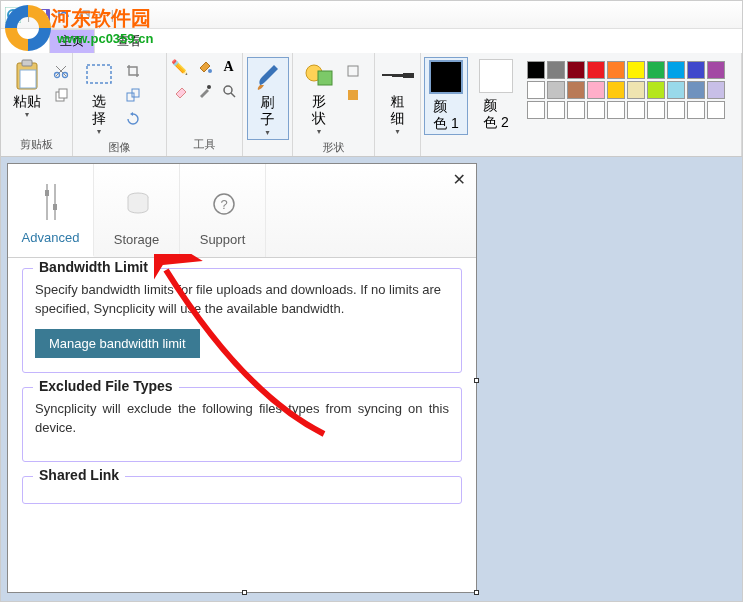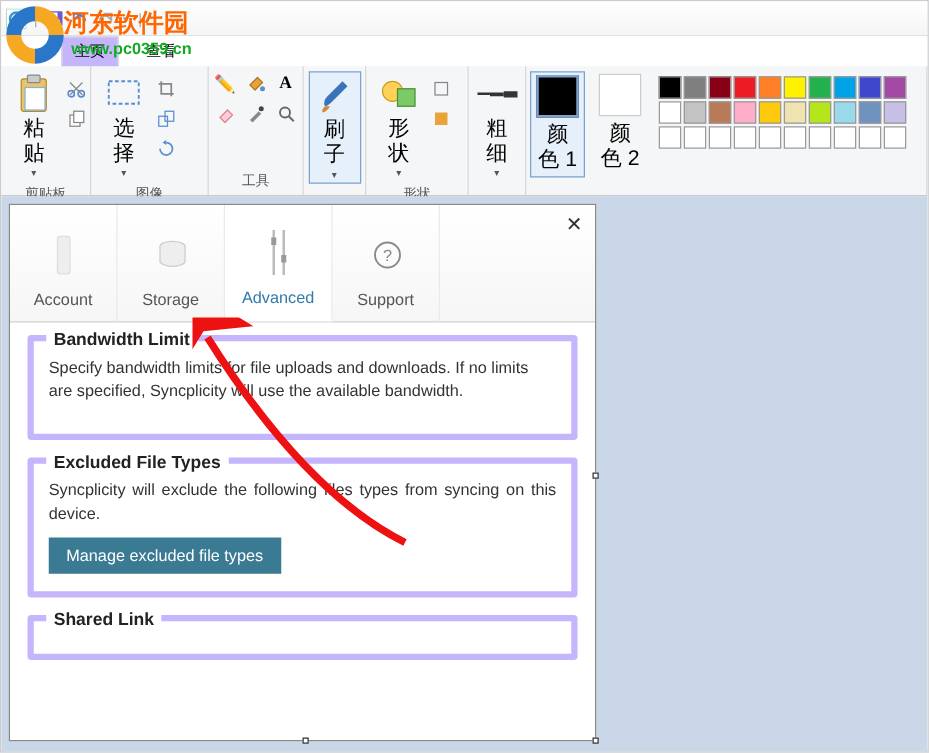--- a/index.html
+++ b/index.html
@@ -18,21 +18,21 @@
     .tabs-row .tab.active { background: #c4b5fd; border: 1px solid #ddd; border-bottom: none; }
     
     
     .ribbon { height: 104px; background: #f5f6f7; border-bottom: 1px solid #c9c9c9; display: flex; }
     .group { border-right: 1px solid #d8d8d8; padding: 4px 6px 0; display: flex; flex-direction: column; justify-content: space-between; }
     .group-label { text-align: center; font-size: 11px; color: #555; padding: 2px 0 4px; }
     .group-body { flex: 1; display: flex; align-items: flex-start; gap: 4px; }
     
     .big-btn { display: flex; flex-direction: column; align-items: center; justify-content: flex-start; padding: 2px 4px; cursor: default; }
     .big-btn .ic { width: 32px; height: 32px; display: flex; align-items: center; justify-content: center; margin-bottom: 2px; }
-    .big-btn .lbl { font-size: 17px; text-align: center; line-height: 1.2; }
+    .big-btn .lbl { font-size: 14px; text-align: left; line-height: 1.2; }
     .big-btn .dd { font-size: 8px; color: #555; }
     .big-btn.sel { border: 1px solid #7da2ce; background: #e6f0fa; }
     
     .small-grid { display: grid; grid-template-columns: repeat(3, 20px); grid-auto-rows: 20px; gap: 4px; }
     .small-ic { width: 20px; height: 20px; display: flex; align-items: center; justify-content: center; font-size: 14px; }
     
     .lines-ic span { display:block; width:24px; height:4px; background:#333; margin:3px 0; }
     
     .swatch-big { width: 34px; height: 34px; border: 2px solid #7da2ce; }
     .swatch-sm { width: 34px; height: 34px; border: 1px solid #ccc; background: #fff; }
@@ -58,21 +58,21 @@
     .dialog { position: absolute; top: 0; left: 0; right: 0; bottom: 0; display: flex; flex-direction: column; }
     .dlg-close { position: absolute; top: 6px; right: 10px; font-size: 16px; color: #333; }
     
     .dlg-tabs { display: flex; height: 94px; border-bottom: 1px solid #d0d0d0; background: linear-gradient(#fff,#f6f6f6); }
     .dlg-tab { flex: 0 0 auto; width: 86px; display: flex; flex-direction: column; align-items: center; justify-content: flex-end; padding-bottom: 10px; font-size: 13px; color: #555; border-right: 1px solid #eaeaea; position: relative; }
     .dlg-tab.active { color: #2f7aa8; border-bottom: 2px solid #fff; background: #fff; }
     .dlg-tab.active::after { content:""; position:absolute; bottom:-1px; left:0; right:0; height:2px; background:#fff; }
     .dlg-tab .ticon { width: 24px; height: 40px; margin-bottom: 8px; display:flex; align-items:center; justify-content:center; }
     
     .dlg-body { padding: 10px 14px; overflow: auto; }
-    .fs { border: 5px solid #c4b5fd; border-radius: 3px; padding: 12px 12px 14px; margin-bottom: 14px; position: relative; }
+    .fs { border: 1px solid #c4b5fd; border-radius: 3px; padding: 12px 12px 14px; margin-bottom: 14px; position: relative; }
     .fs .legend { position: absolute; top: -10px; left: 10px; background: #fff; padding: 0 6px; font-weight: bold; font-size: 14px; color: #222; }
     .fs .desc { font-size: 13px; color: #333; line-height: 1.45; margin-bottom: 10px; }
     .fs .desc.j { text-align: justify; }
     .btn-blue { background: #3a7a93; color: #fff; border: none; padding: 7px 14px; font-size: 13px; cursor: default; }
     .chk-row { display:flex; align-items:center; gap:8px; font-size:13px; color:#333; }
     .chk { width:14px; height:14px; border:1px solid #888; border-radius:3px; }
     
     
     .arrow { position: absolute; top: 90px; left: 146px; width: 200px; height: 190px; pointer-events: none; }
     
@@ -356,70 +356,62 @@
 <div class="canvas-wrap">
   <div class="canvas">
     <span class="handle r"></span>
     <span class="handle br"></span>
     <span class="handle b"></span>
 
     <div class="dialog">
       <span class="dlg-close">✕</span>
 
       <div class="dlg-tabs">
-        <div class="dlg-tab">
-          <span class="ticon">
-              <svg width="20" height="34">
-                <rect x="5" y="2" width="10" height="30" rx="2" fill="#eee" stroke="#ddd"></rect>
-              </svg>
-            </span>
-          <span>Account</span>
-        </div>
-        <div class="dlg-tab">
-          <span class="ticon">
-              <svg width="26" height="26">
-                <ellipse cx="13" cy="6" rx="10" ry="4" fill="#eee" stroke="#ccc"></ellipse>
-                <path d="M3 6 V18 A10 4 0 0 0 23 18 V6" fill="#eee" stroke="#ccc"></path>
-              </svg>
-            </span>
-          <span>Storage</span>
-        </div>
         <div class="dlg-tab active">
           <span class="ticon">
               <svg width="20" height="40">
                 <line x1="6" y1="2" x2="6" y2="38" stroke="#bbb" stroke-width="2"></line>
                 <line x1="14" y1="2" x2="14" y2="38" stroke="#bbb" stroke-width="2"></line>
                 <rect x="4" y="8" width="4" height="6" fill="#999"></rect>
                 <rect x="12" y="22" width="4" height="6" fill="#999"></rect>
               </svg>
             </span>
           <span>Advanced</span>
         </div>
         <div class="dlg-tab">
           <span class="ticon">
               <svg width="26" height="26">
+                <ellipse cx="13" cy="6" rx="10" ry="4" fill="#eee" stroke="#ccc"></ellipse>
+                <path d="M3 6 V18 A10 4 0 0 0 23 18 V6" fill="#eee" stroke="#ccc"></path>
+              </svg>
+            </span>
+          <span>Storage</span>
+        </div>
+        <div class="dlg-tab">
+          <span class="ticon">
+              <svg width="26" height="26">
                 <circle cx="13" cy="13" r="10" fill="none" stroke="#888" stroke-width="1.5"></circle>
                 <text x="13" y="18" text-anchor="middle" font-size="13" fill="#888">?</text>
               </svg>
             </span>
           <span>Support</span>
         </div>
       </div>
 
       <div class="dlg-body">
 
         <div class="fs">
           <span class="legend">Bandwidth Limit</span>
           <p class="desc">Specify bandwidth limits for file uploads and downloads. If no limits are specified, Syncplicity will use the available bandwidth.</p>
+          <button class="btn-blue">Manage bandwidth limit</button>
         </div>
 
         <div class="fs">
           <span class="legend">Excluded File Types</span>
           <p class="desc j">Syncplicity will exclude the following files types from syncing on this device.</p>
-          <button class="btn-blue">Manage excluded file types</button>
         </div>
 
         <div class="fs" style="margin-bottom:4px">
           <span class="legend">Shared Link</span>
         </div>
 
       </div>
 
       <svg class="arrow" viewBox="0 0 200 190">
         <defs>

